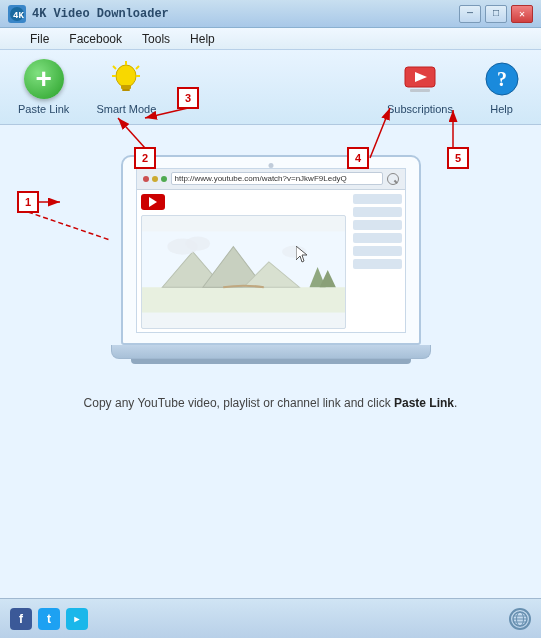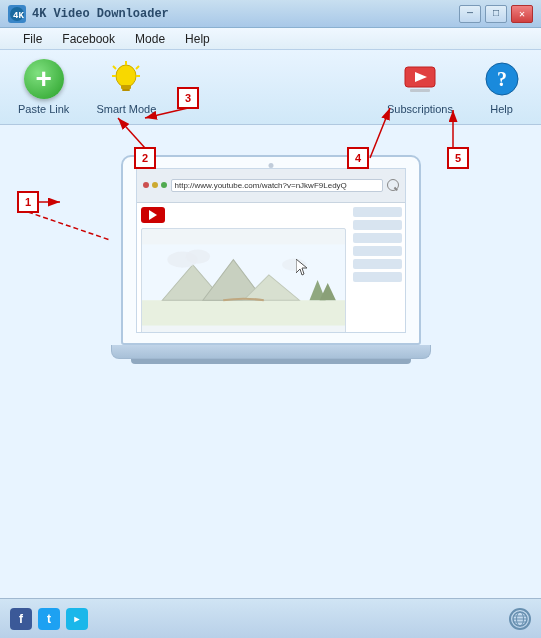--- a/index.html
+++ b/index.html
@@ -53,21 +53,21 @@
       font-size: 10px; color: #2a4a6a;
     }
     .tb-btn.close { background: linear-gradient(to bottom, #f08080, #d04040); color: white; border-color: #b03030; }
 
     
     .menu-bar {
       background: linear-gradient(to bottom, #f0f8ff, #e0eef8);
       height: 22px;
       display: flex;
       align-items: center;
-      padding: 0 13px;
+      padding: 0 20px;
       border-bottom: 1px solid #b8d0e8;
     }
     .menu-item {
       padding: 2px 10px;
       font-size: 12px;
       color: #222;
       cursor: pointer;
       border-radius: 3px;
     }
 
@@ -149,21 +149,21 @@
     .laptop-screen-inner {
       width: 270px;
       height: 165px;
       border: 1.5px solid #c8d8e8;
       background: white;
       position: relative;
       overflow: hidden;
     }
     .browser-bar {
       background: #e8eef4;
-      height: 34px;
+      height: 21px;
       display: flex;
       align-items: center;
       padding: 0 6px;
       gap: 4px;
       border-bottom: 1px solid #c8d4e0;
     }
     .browser-dots {
       display: flex; gap: 3px;
     }
     .b-dot { width: 6px; height: 6px; border-radius: 50%; }
@@ -309,21 +309,21 @@
   <div class="title-bar-buttons">
     <div class="tb-btn">─</div>
     <div class="tb-btn">□</div>
     <div class="tb-btn close">✕</div>
   </div>
 </div>
 
 <div class="menu-bar">
   <div class="menu-item">File</div>
   <div class="menu-item">Facebook</div>
-  <div class="menu-item">Mode</div>
+  <div class="menu-item">Tools</div>
   <div class="menu-item">Help</div>
 </div>
 
 <div class="toolbar">
 
   <div class="tool-btn">
     <div class="tool-icon">
       <div class="paste-link-icon">+</div>
     </div>
     <span class="tool-label">Paste Link</span>
@@ -435,20 +435,23 @@
             <div class="right-bar"></div>
           </div>
         </div>
       </div>
     </div>
     <div class="laptop-base"></div>
     <div class="laptop-bottom-edge"></div>
   </div>
 
   <div class="instruction-text">
+    <div>
+      <span>Copy any YouTube video, playlist or channel link and click </span><b>Paste Link</b><span>.</span>
+    </div>
   </div>
 </div>
 
 <div class="status-bar">
   <div class="social-icons">
     <div class="social-icon fb">f</div>
     <div class="social-icon tw">t</div>
     <div class="social-icon vm" style="font-size:9px;">►</div>
   </div>
   <div class="status-globe">

